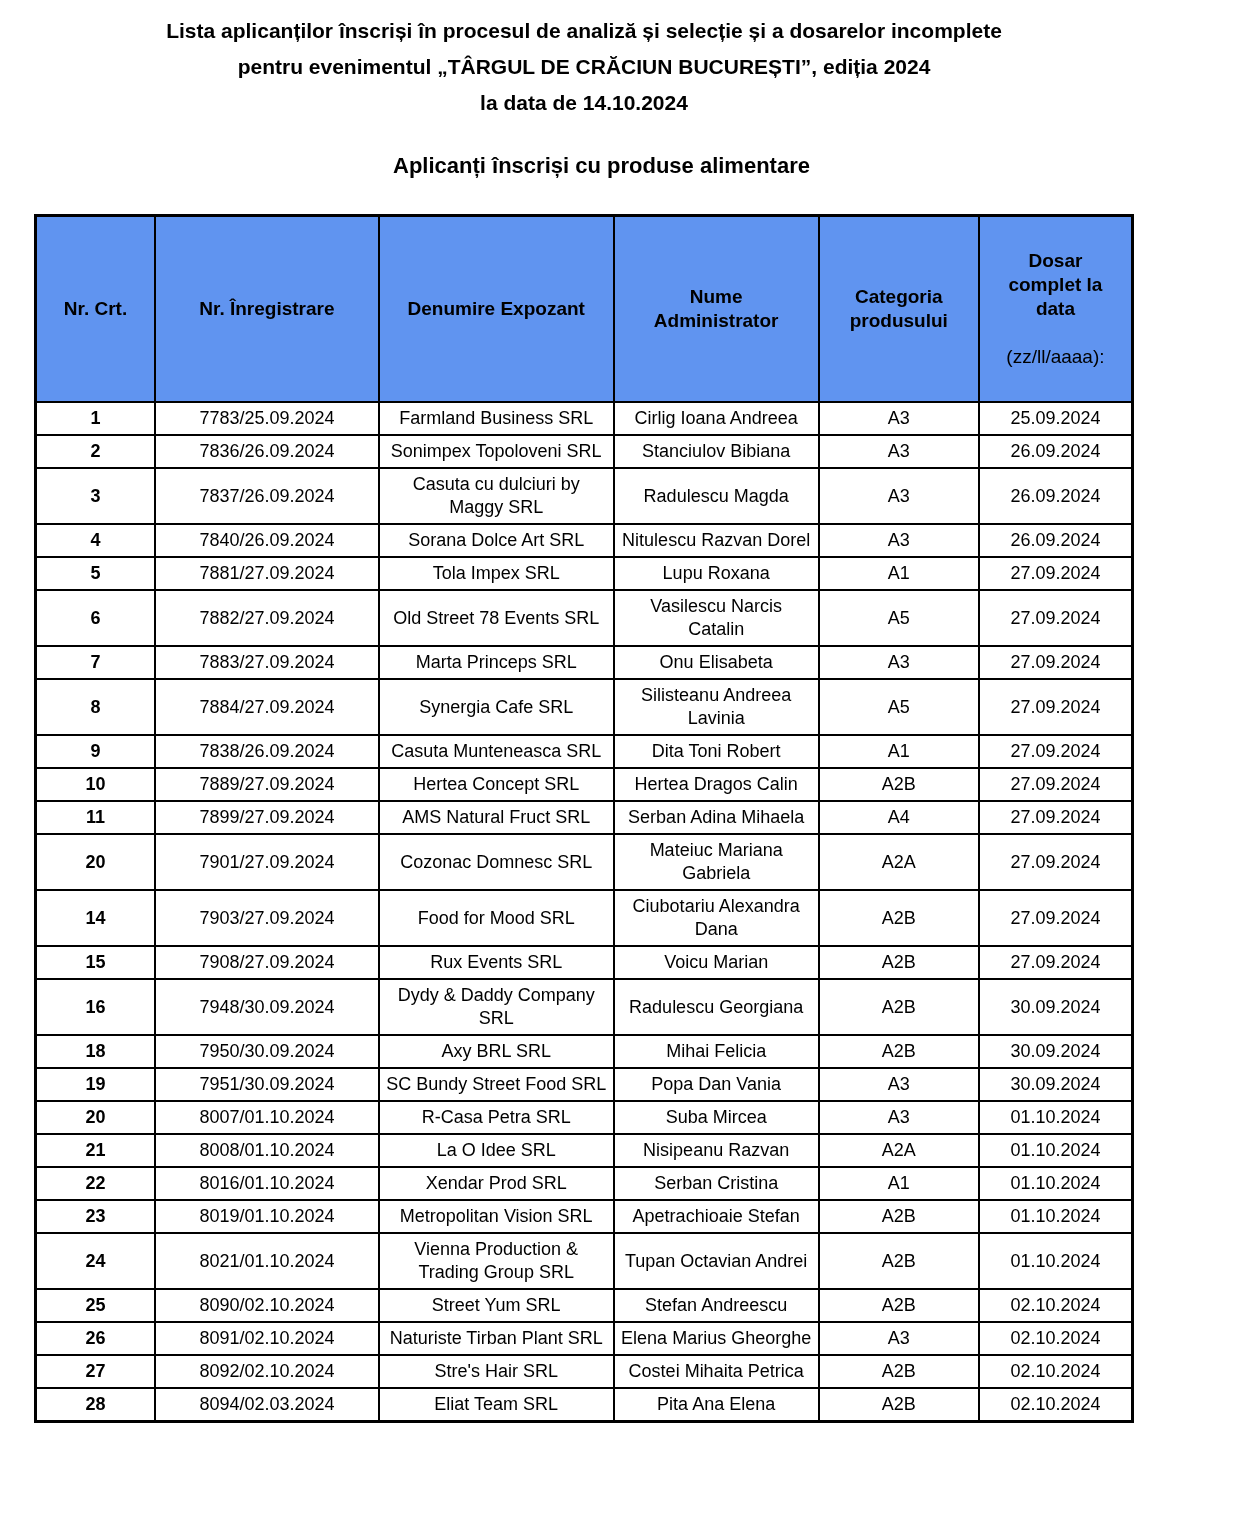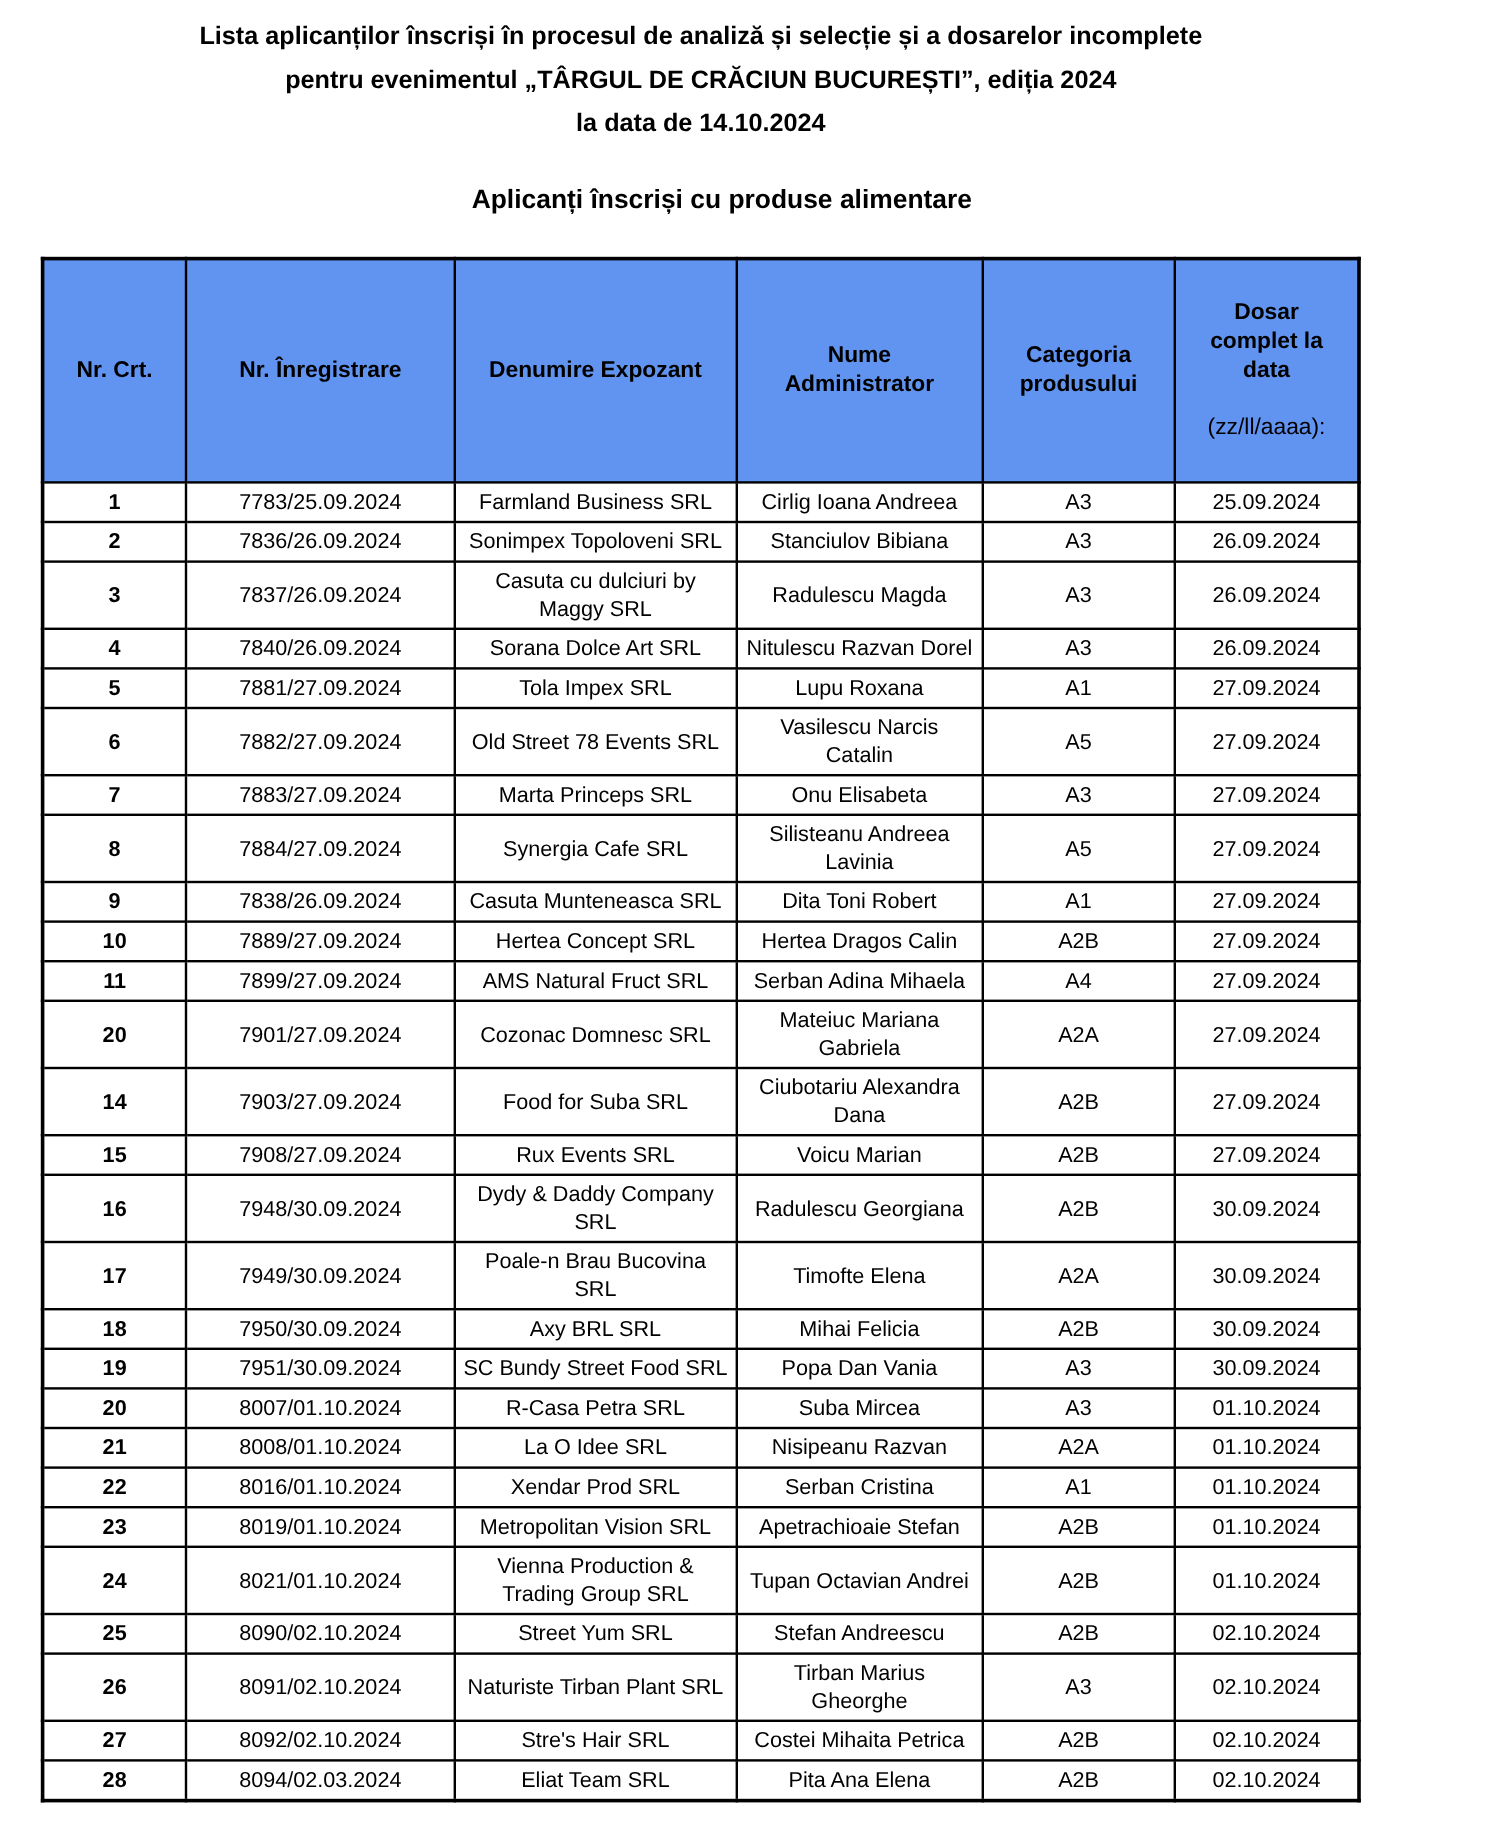--- a/index.html
+++ b/index.html
@@ -216,21 +216,21 @@
     <td>7901/27.09.2024</td>
     <td>Cozonac Domnesc SRL</td>
     <td>Mateiuc Mariana Gabriela</td>
     <td>A2A</td>
     <td>27.09.2024</td>
   </tr>
 
   <tr>
     <td class="c-nr">14</td>
     <td>7903/27.09.2024</td>
-    <td>Food for Suba SRL</td>
+    <td>Food for Mood SRL</td>
     <td>Ciubotariu Alexandra Dana</td>
     <td>A2B</td>
     <td>27.09.2024</td>
   </tr>
 
   <tr>
     <td class="c-nr">15</td>
     <td>7908/27.09.2024</td>
     <td>Rux Events SRL</td>
     <td>Voicu Marian</td>
@@ -240,28 +240,20 @@
 
   <tr>
     <td class="c-nr">16</td>
     <td>7948/30.09.2024</td>
     <td>Dydy &amp; Daddy Company SRL</td>
     <td>Radulescu Georgiana</td>
     <td>A2B</td>
     <td>30.09.2024</td>
   </tr>
 
-  <tr>
-    <td class="c-nr">17</td>
-    <td>7949/30.09.2024</td>
-    <td>Poale-n Brau Bucovina SRL</td>
-    <td>Timofte Elena</td>
-    <td>A2A</td>
-    <td>30.09.2024</td>
-  </tr>
 
   <tr>
     <td class="c-nr">18</td>
     <td>7950/30.09.2024</td>
     <td>Axy BRL SRL</td>
     <td>Mihai Felicia</td>
     <td>A2B</td>
     <td>30.09.2024</td>
   </tr>
 
@@ -325,21 +317,21 @@
     <td>Street Yum SRL</td>
     <td>Stefan Andreescu</td>
     <td>A2B</td>
     <td>02.10.2024</td>
   </tr>
 
   <tr>
     <td class="c-nr">26</td>
     <td>8091/02.10.2024</td>
     <td>Naturiste Tirban Plant SRL</td>
-    <td>Tirban Marius Gheorghe</td>
+    <td>Elena Marius Gheorghe</td>
     <td>A3</td>
     <td>02.10.2024</td>
   </tr>
 
   <tr>
     <td class="c-nr">27</td>
     <td>8092/02.10.2024</td>
     <td>Stre's Hair SRL</td>
     <td>Costei Mihaita Petrica</td>
     <td>A2B</td>

